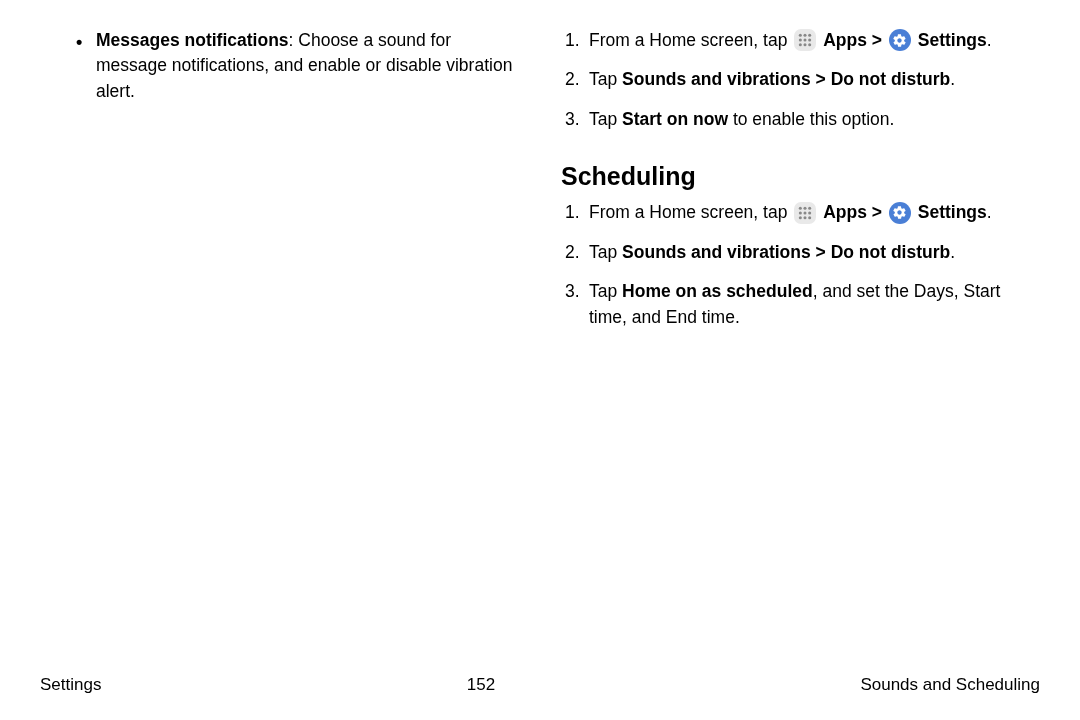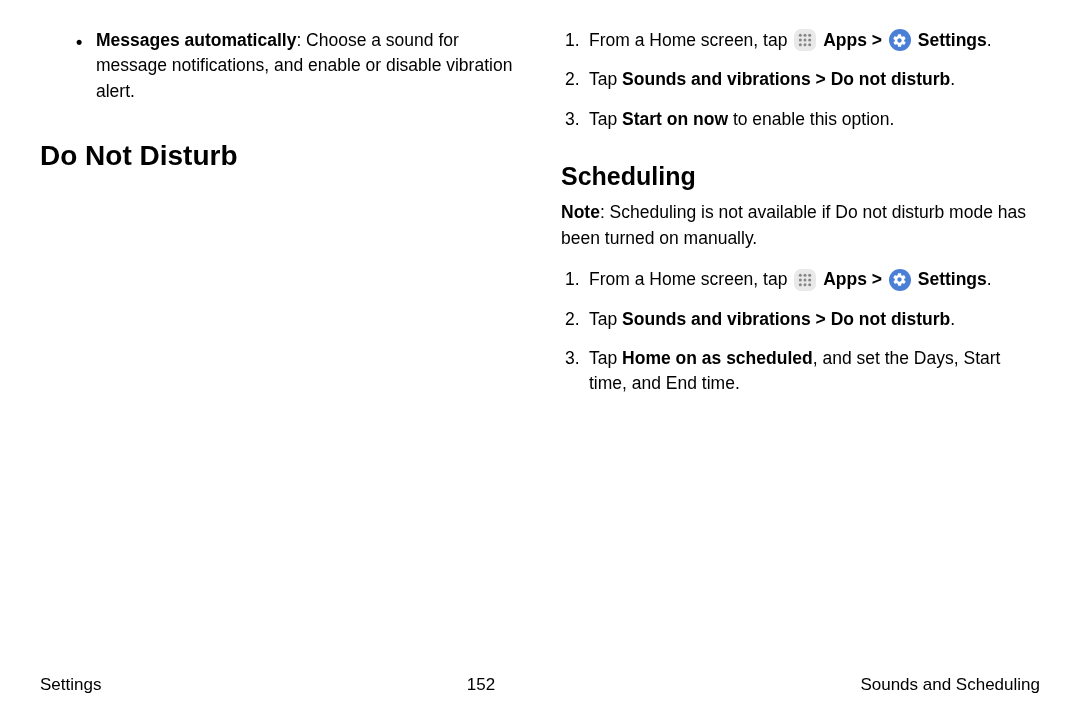--- a/index.html
+++ b/index.html
@@ -114,24 +114,23 @@
       font-size: 17px;
     }
   </style>
 </head>
 <body>
 
 <div class="columns">
   <div class="col">
     <ul class="bullet-list">
       <li>
-        <span class="b">Messages automatically</span><span>: Choose a sound for message notifications, and enable or disable vibration alert.</span>
+        <span class="b">Messages notifications</span><span>: Choose a sound for message notifications, and enable or disable vibration alert.</span>
       </li>
     </ul>
-    <h1>Do Not Disturb</h1>
   </div>
 
   <div class="col">
     <ol class="num-list">
       <li>
         <span>From a Home screen, tap </span><span class="icon icon-apps">
             <svg viewBox="0 0 12 12">
               <g fill="#888">
                 <circle cx="2" cy="2" r="1.3"></circle>
                 <circle cx="6" cy="2" r="1.3"></circle>
@@ -152,23 +151,20 @@
       </li>
       <li>
         <span>Tap </span><span class="b">Sounds and vibrations &gt; Do not disturb</span><span>.</span>
       </li>
       <li>
         <span>Tap </span><span class="b">Start on now</span><span> to enable this option.</span>
       </li>
     </ol>
 
     <h2>Scheduling</h2>
-    <p class="body-para">
-      <span class="b">Note</span><span>: Scheduling is not available if Do not disturb mode has been turned on manually.</span>
-    </p>
     <ol class="num-list">
       <li>
         <span>From a Home screen, tap </span><span class="icon icon-apps">
             <svg viewBox="0 0 12 12">
               <g fill="#888">
                 <circle cx="2" cy="2" r="1.3"></circle>
                 <circle cx="6" cy="2" r="1.3"></circle>
                 <circle cx="10" cy="2" r="1.3"></circle>
                 <circle cx="2" cy="6" r="1.3"></circle>
                 <circle cx="6" cy="6" r="1.3"></circle>

